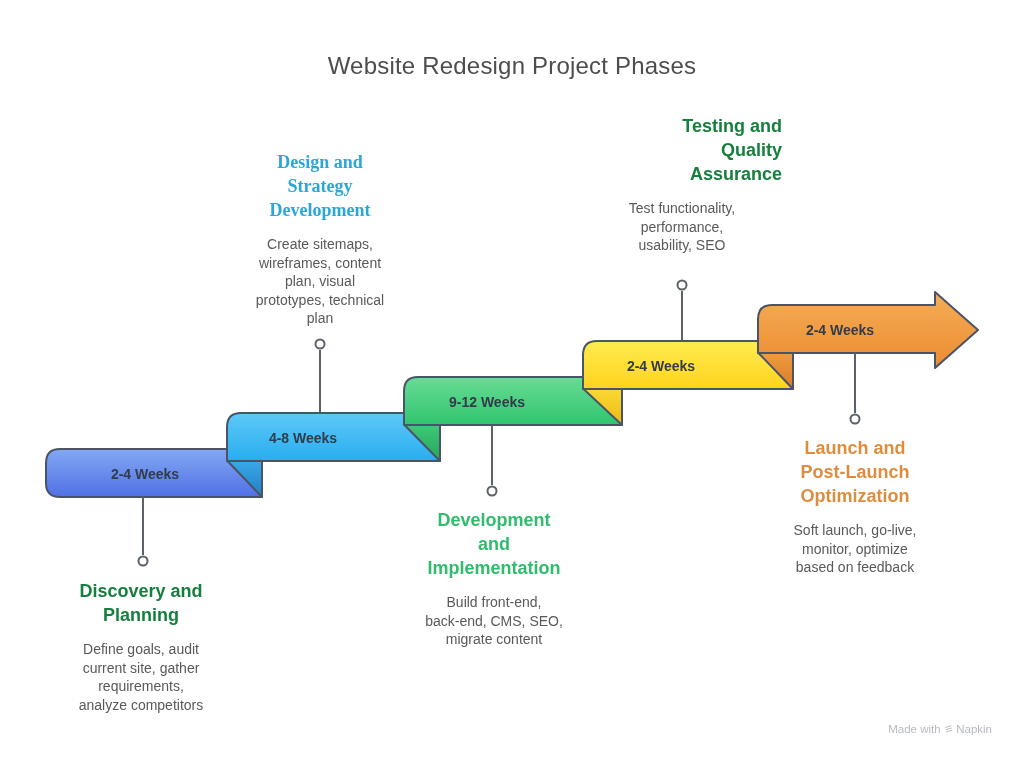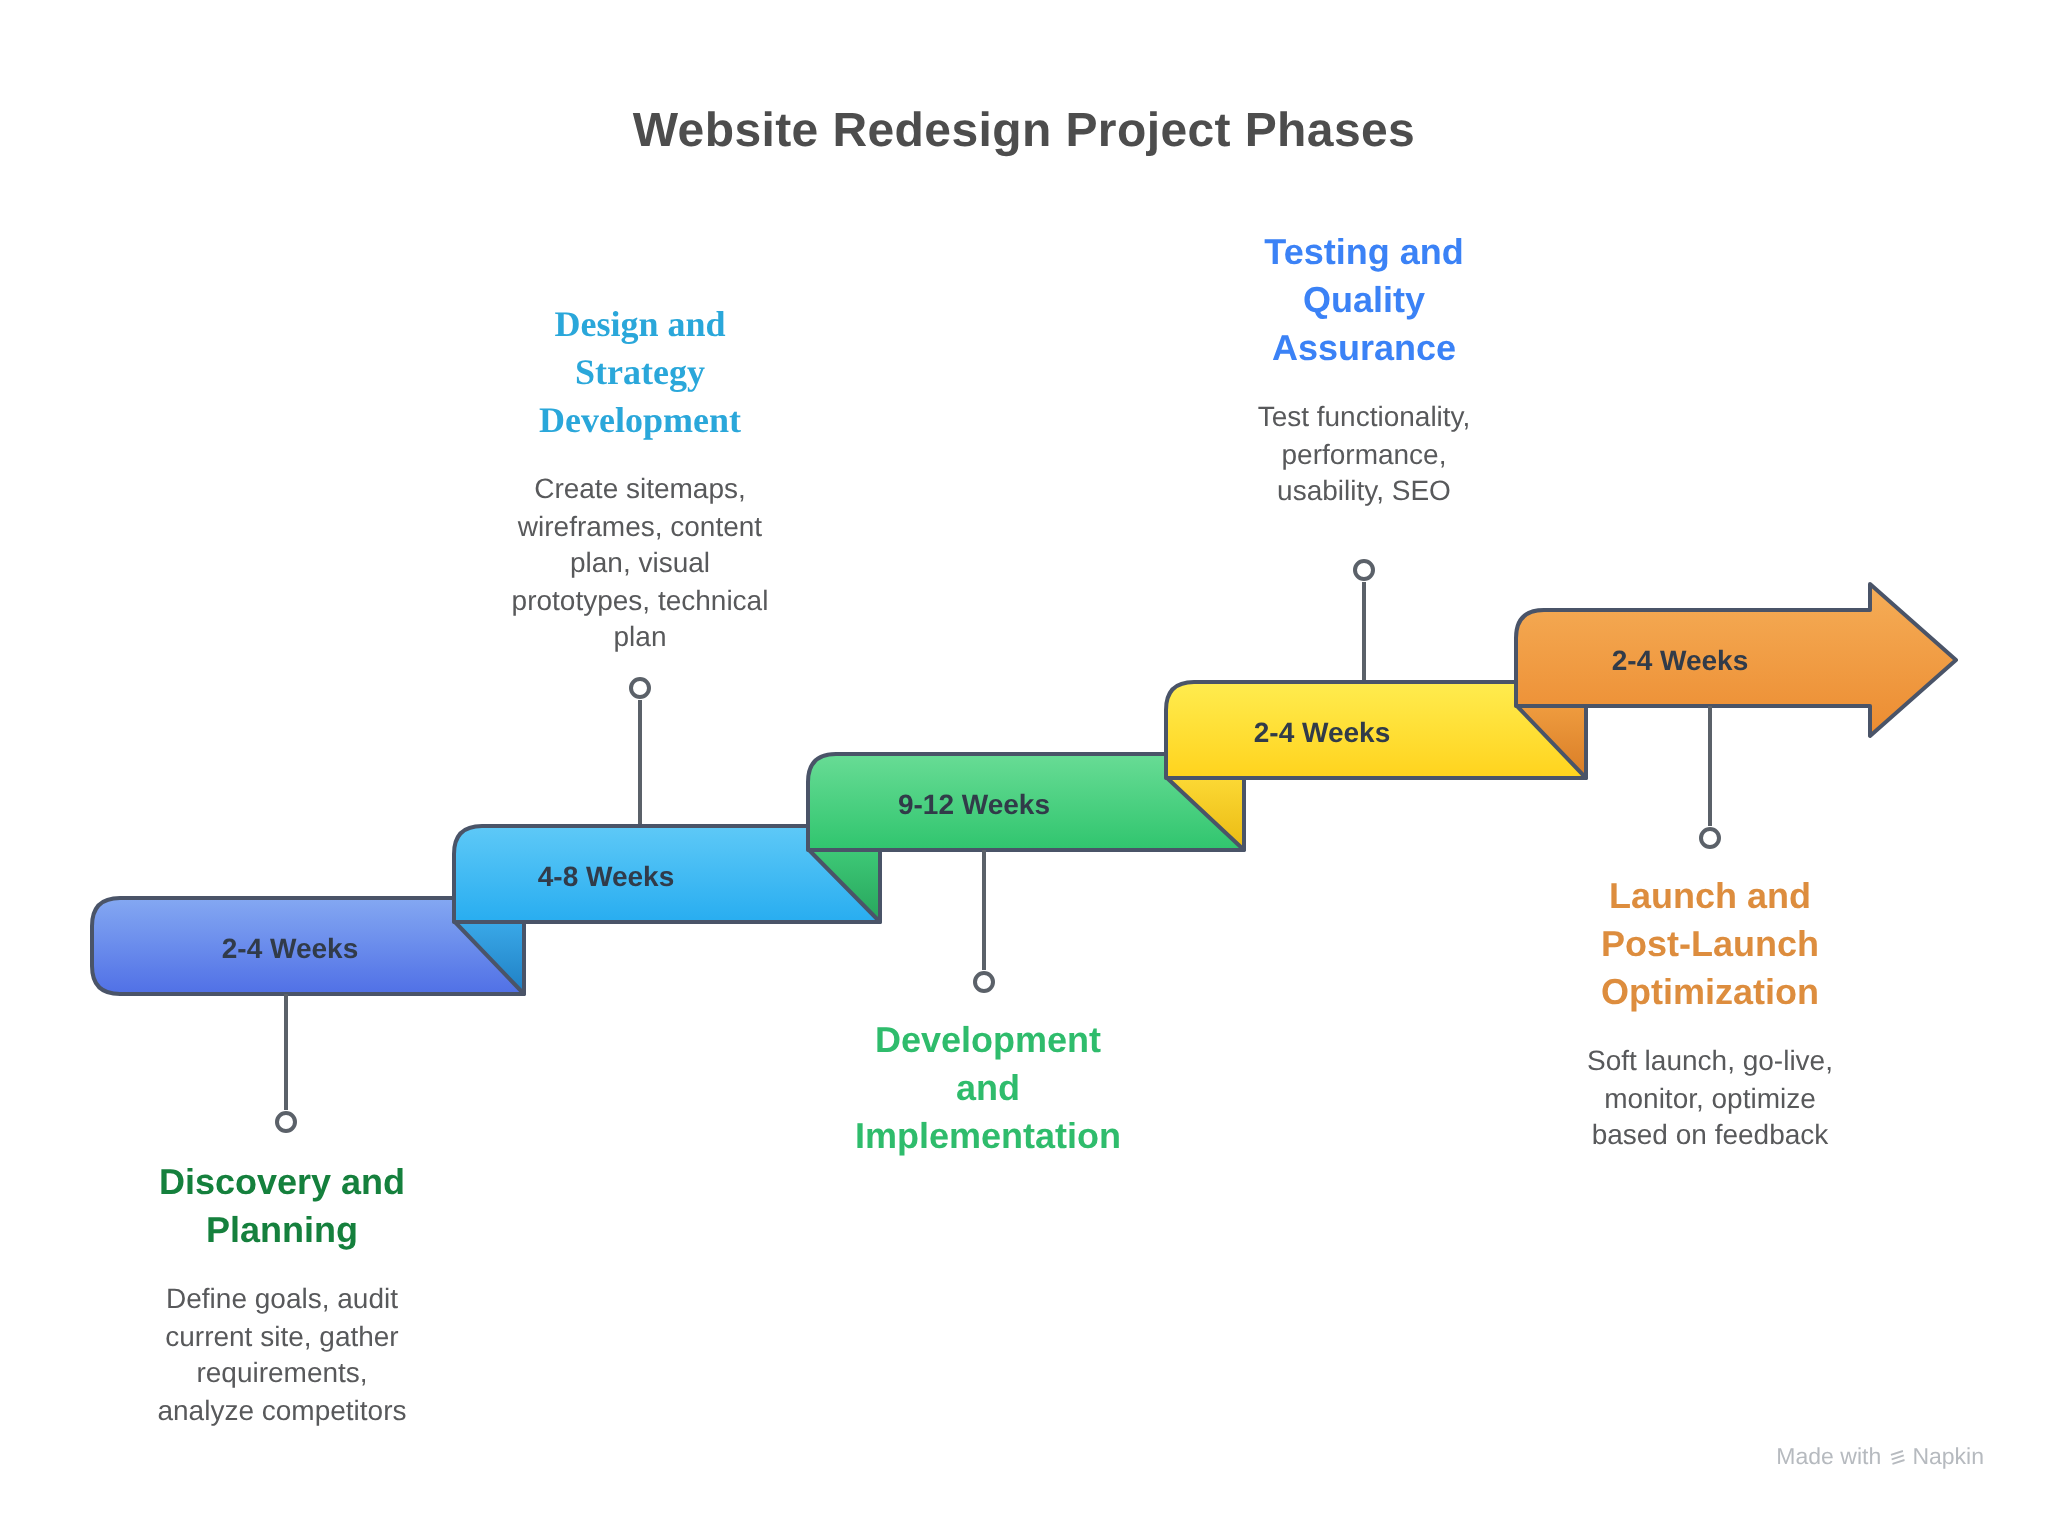--- a/index.html
+++ b/index.html
@@ -4,37 +4,37 @@
 <style>
   html,body{margin:0;padding:0;background:#ffffff;}
   .canvas{
     position:relative;width:1024px;height:758px;background:#ffffff;overflow:hidden;
     font-family:"Liberation Sans","DejaVu Sans",sans-serif;
   }
   .abs{position:absolute;}
   .diagram-svg{position:absolute;left:0;top:0;}
   .title{
     left:0;top:52px;width:1024px;text-align:center;
-    font-size:24px;font-weight:bold;color:#4d4d4d;letter-spacing:.2px;
+    font-size:24px;font-weight:normal;color:#4d4d4d;letter-spacing:.2px;
   }
   .ribbon-label{
     width:160px;text-align:center;font-size:14px;font-weight:bold;
     color:#313b49;line-height:24px;
   }
   .phase-block{width:200px;text-align:center;}
   .phase-heading{
     font-size:18px;font-weight:bold;line-height:24px;white-space:pre-line;
   }
   .phase-desc{
     margin-top:13px;font-size:14px;line-height:18.5px;color:#58595b;white-space:pre-line;text-align:center;
   }
   .h-blue{color:#15803d;}
   .h-cyan{color:#2aa7da;font-family:Liberation Serif, serif;}
   .h-green{color:#2fbc6c;}
-  .h-gold{color:#3b82f6;}
+  .h-gold{color:#15803d;text-align:right;}
   .h-orange{color:#dd8d3e;}
   .watermark{
     right:32px;top:722px;display:flex;align-items:center;gap:4px;
     font-size:11.5px;color:#b6babf;
   }
   .napkin-glyph{
     display:inline-block;transform:rotate(-18deg) skewX(-8deg);
     font-size:13px;line-height:13px;color:#b6babf;
   }
 </style>
@@ -138,20 +138,23 @@
 wireframes, content
 plan, visual
 prototypes, technical
 plan</div>
   </div>
 
   <div class="abs phase-block" style="left:394px;top:508px;">
     <div class="phase-heading h-green">Development
 and
 Implementation</div>
+    <div class="phase-desc">Build front-end,
+back-end, CMS, SEO,
+migrate content</div>
   </div>
 
   <div class="abs phase-block" style="left:582px;top:114px;">
     <div class="phase-heading h-gold">Testing and
 Quality
 Assurance</div>
     <div class="phase-desc">Test functionality,
 performance,
 usability, SEO</div>
   </div>

